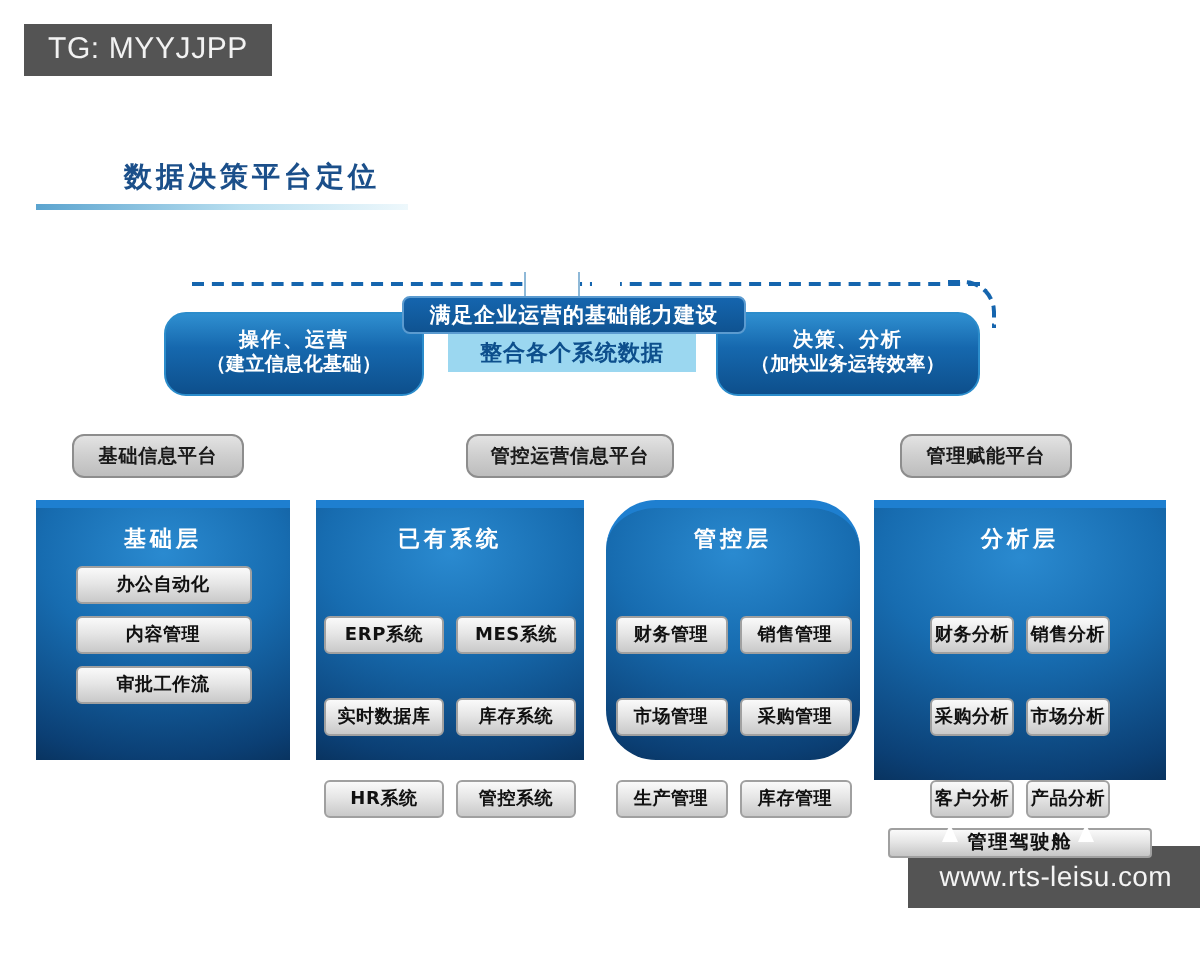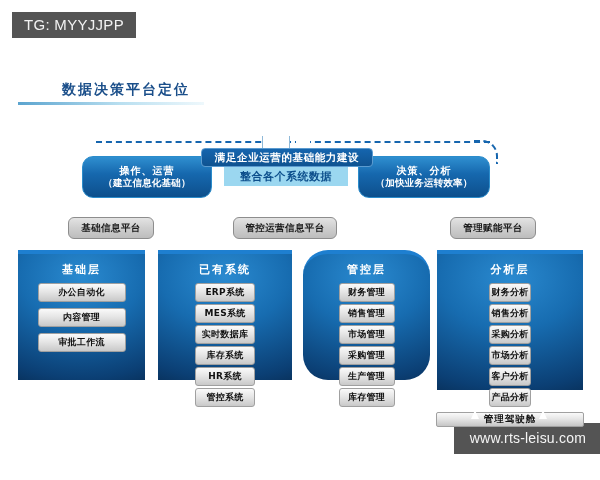--- a/index.html
+++ b/index.html
@@ -197,21 +197,21 @@
     color: #1a1a1a;
     font-size: 9.5px;
     font-weight: bold;
     letter-spacing: 0.4px;
     display: flex;
     align-items: center;
     justify-content: center;
     box-sizing: border-box;
     z-index: 4;
   }
-  .plat-1 { left: 36px;  top: 155px; width: 86px; margin-left: 32px; }
+  .plat-1 { left: 36px;  top: 155px; width: 86px; }
   .plat-2 { left: 233px; top: 155px; width: 104px; }
   .plat-3 { left: 450px; top: 155px; width: 86px; }
 
   
   .panels {
     position: absolute;
     left: 0;
     top: 188px;
     width: 600px;
     height: 140px;
@@ -244,23 +244,24 @@
 
   
   .chip-col {
     display: flex;
     flex-direction: column;
     gap: 6px;
     align-items: center;
   }
   .chip-grid {
     display: grid;
-    grid-template-columns: 1fr;
-    gap: 2px 6px;
+    grid-template-columns: 1fr 1fr;
+    gap: 22px 6px;
     justify-items: center;
+    margin-top: 25px;
   }
   .chip {
     background: linear-gradient(to bottom, #fafafa 0%, #e6e6e6 45%, #c9c9c9 100%);
     border: 1px solid #a0a0a0;
     border-radius: 3px;
     color: #111111;
     font-size: 9px;
     font-weight: bold;
     letter-spacing: 0.3px;
     display: flex;
@@ -288,21 +289,21 @@
     width: 0;
     height: 0;
     border-left: 4px solid transparent;
     border-right: 4px solid transparent;
     border-bottom: 9px solid #ffffff;
   }
   .arrow-up.a1 { left: 28px; }
   .arrow-up.a2 { left: 96px; }
   .cockpit-bar {
     margin-top: 2px;
-    width: 148px;
+    width: 132px;
     height: 20px;
     background: linear-gradient(to bottom, #fafafa 0%, #e6e6e6 45%, #c6c6c6 100%);
     border: 1px solid #a0a0a0;
     border-radius: 2px;
     color: #111111;
     font-size: 9.5px;
     font-weight: bold;
     letter-spacing: 1px;
     display: flex;
     align-items: center;

